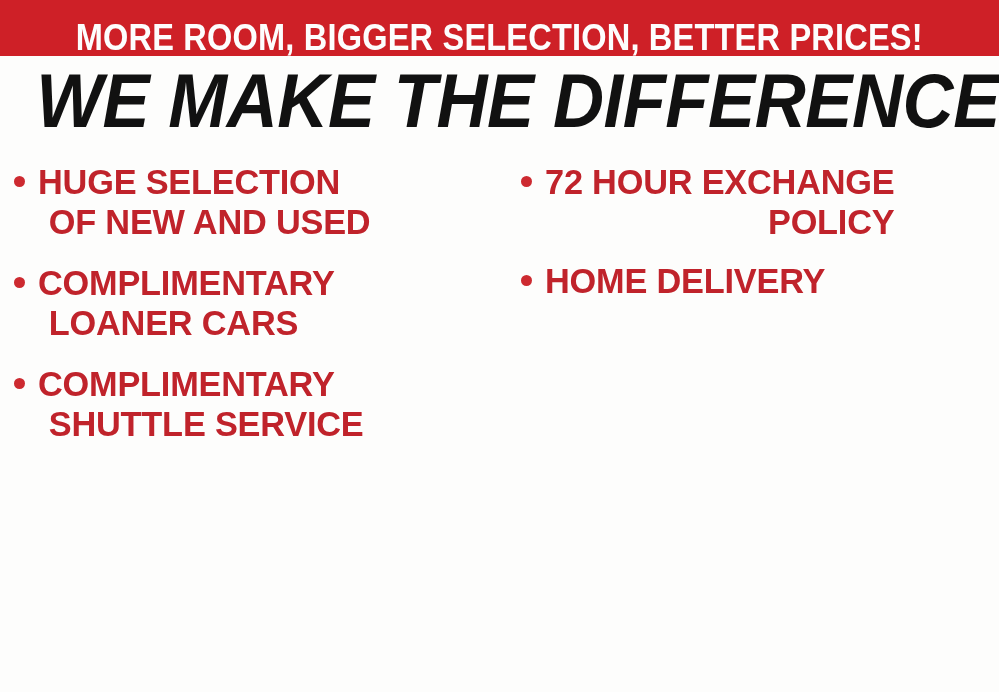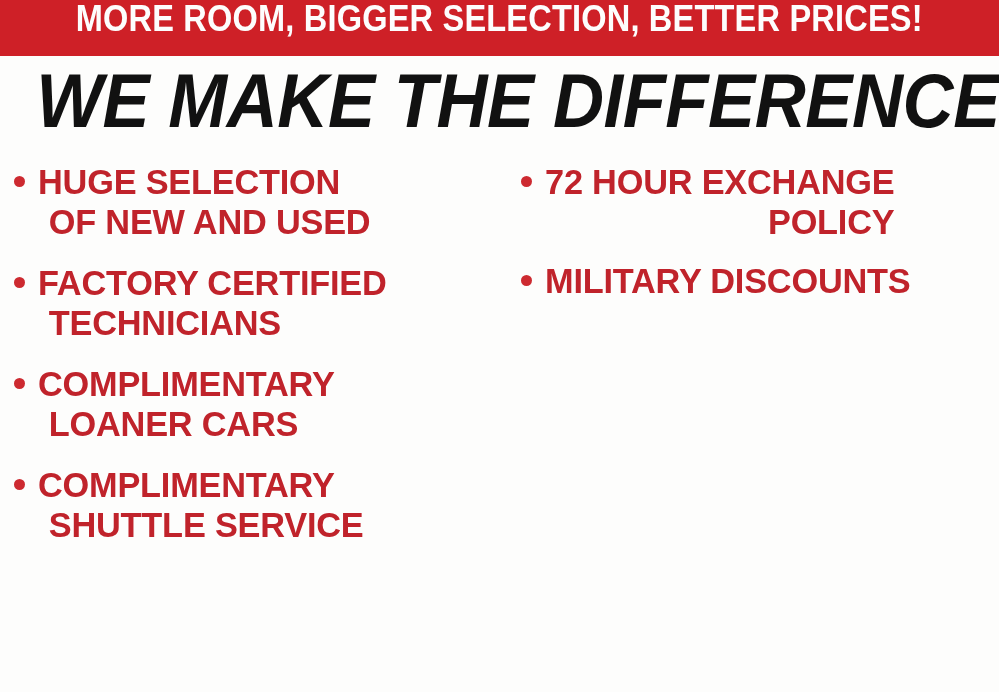--- a/index.html
+++ b/index.html
@@ -22,21 +22,21 @@
 
   
   .banner {
     position: absolute;
     left: 0;
     top: 0;
     width: 999px;
     height: 56px;
     background: #ce2027;
     display: flex;
-    align-items: flex-start;
+    align-items: flex-end;
     justify-content: center;
     box-sizing: border-box;
   }
   .banner-text {
     color: #fdfdfd;
     font-family: "Liberation Sans", sans-serif;
     font-weight: bold;
     font-size: 37px;
     line-height: 1;
     letter-spacing: 0.2px;
@@ -146,27 +146,20 @@
     <div class="col col-left">
       <div class="bullet-item">
         <span class="dot"></span>
         <span class="bullet-label">
           <span class="l1">HUGE SELECTION</span>
           <span class="l2">OF NEW AND USED</span>
         </span>
       </div>
 
 
-      <div class="bullet-item">
-        <span class="dot"></span>
-        <span class="bullet-label">
-          <span class="l1">FACTORY CERTIFIED</span>
-          <span class="l2">TECHNICIANS</span>
-        </span>
-      </div>
 
       <div class="bullet-item">
         <span class="dot"></span>
         <span class="bullet-label">
           <span class="l1">COMPLIMENTARY</span>
           <span class="l2">LOANER CARS</span>
         </span>
       </div>
 
       <div class="bullet-item">
@@ -180,26 +173,26 @@
 
     <div class="col col-right">
       <div class="bullet-item">
         <span class="dot"></span>
         <span class="bullet-label">
           <span class="l1">72 HOUR EXCHANGE</span>
           <span class="l2">POLICY</span>
         </span>
       </div>
 
-
-
       <div class="bullet-item">
         <span class="dot"></span>
         <span class="bullet-label">
-          <span class="l1">MILITARY DISCOUNTS</span>
+          <span class="l1">HOME DELIVERY</span>
         </span>
       </div>
+
+
 
 
     </div>
 
   </div>
 </div>
 
 </body></html>

